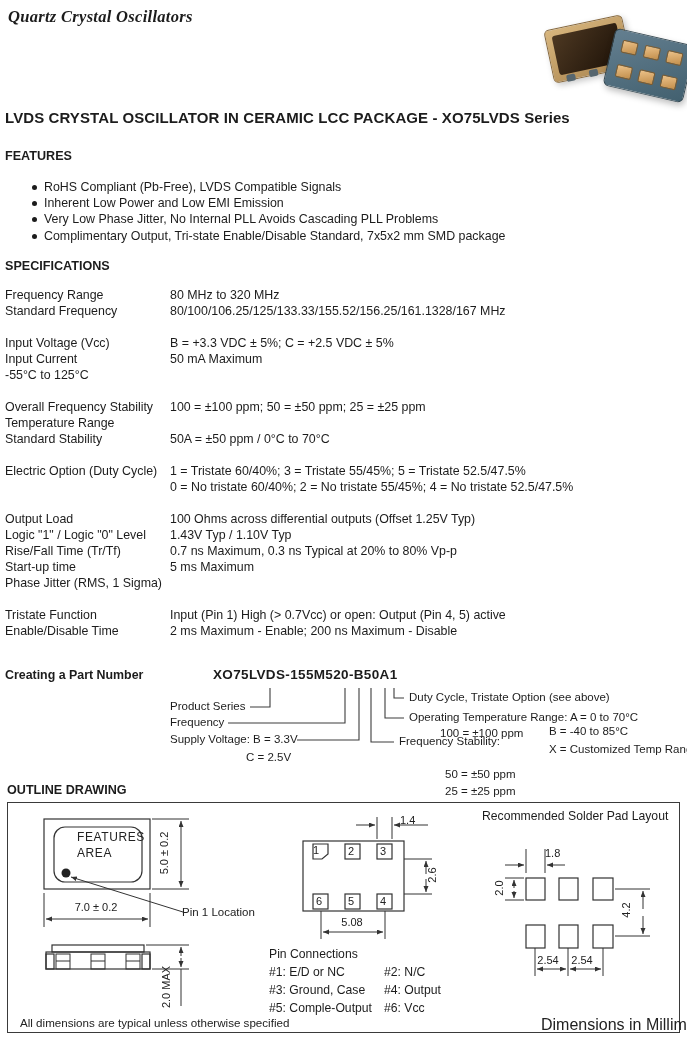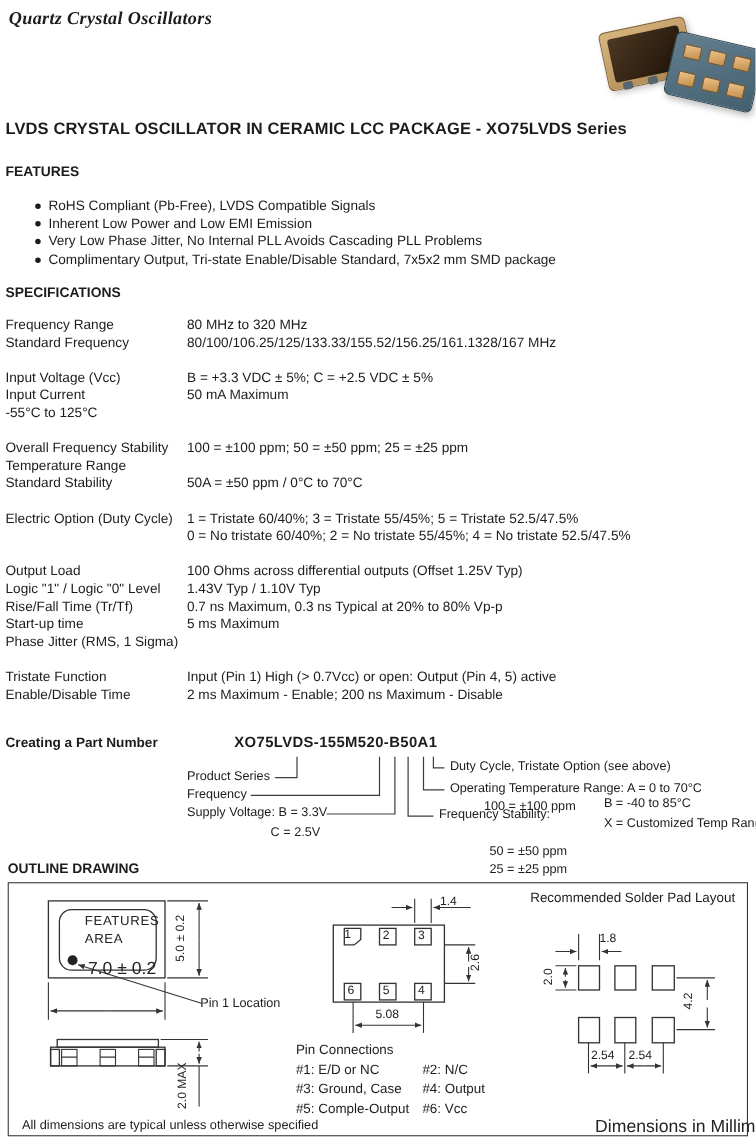--- a/index.html
+++ b/index.html
@@ -274,21 +274,21 @@
           <line x1="577" y1="166" x2="562" y2="166" marker-end="url(#ar)"></line>
           <line x1="577" y1="166" x2="593" y2="166" marker-end="url(#ar)"></line>
         </g>
       </g>
     </svg>
   </div>
 
   <div class="abs mtext" style="left:77px; top:830px;">FEATURES</div>
   <div class="abs mtext" style="left:77px; top:846px;">AREA</div>
   <span class="vtext dtext" style="left:164px; top:853px;">5.0 ± 0.2</span>
-  <span class="ctext dtext" style="left:96px; top:881px; font-size:16px;margin-left:15px;">7.0 ± 0.2</span>
+  <span class="ctext dtext" style="left:96px; top:907px; font-size:11px;">7.0 ± 0.2</span>
   <div class="abs dtext" style="left:182px; top:906px; font-size:11.5px;">Pin 1 Location</div>
   <span class="vtext dtext" style="left:166px; top:987px;">2.0 MAX</span>
 
   <span class="ctext dtext" style="left:316px; top:850px;">1</span>
   <span class="ctext dtext" style="left:351px; top:851px;">2</span>
   <span class="ctext dtext" style="left:383px; top:851px;">3</span>
   <span class="ctext dtext" style="left:319px; top:901px;">6</span>
   <span class="ctext dtext" style="left:351px; top:901px;">5</span>
   <span class="ctext dtext" style="left:383px; top:901px;">4</span>
   <div class="abs dtext" style="left:400px; top:814px;">1.4</div>

